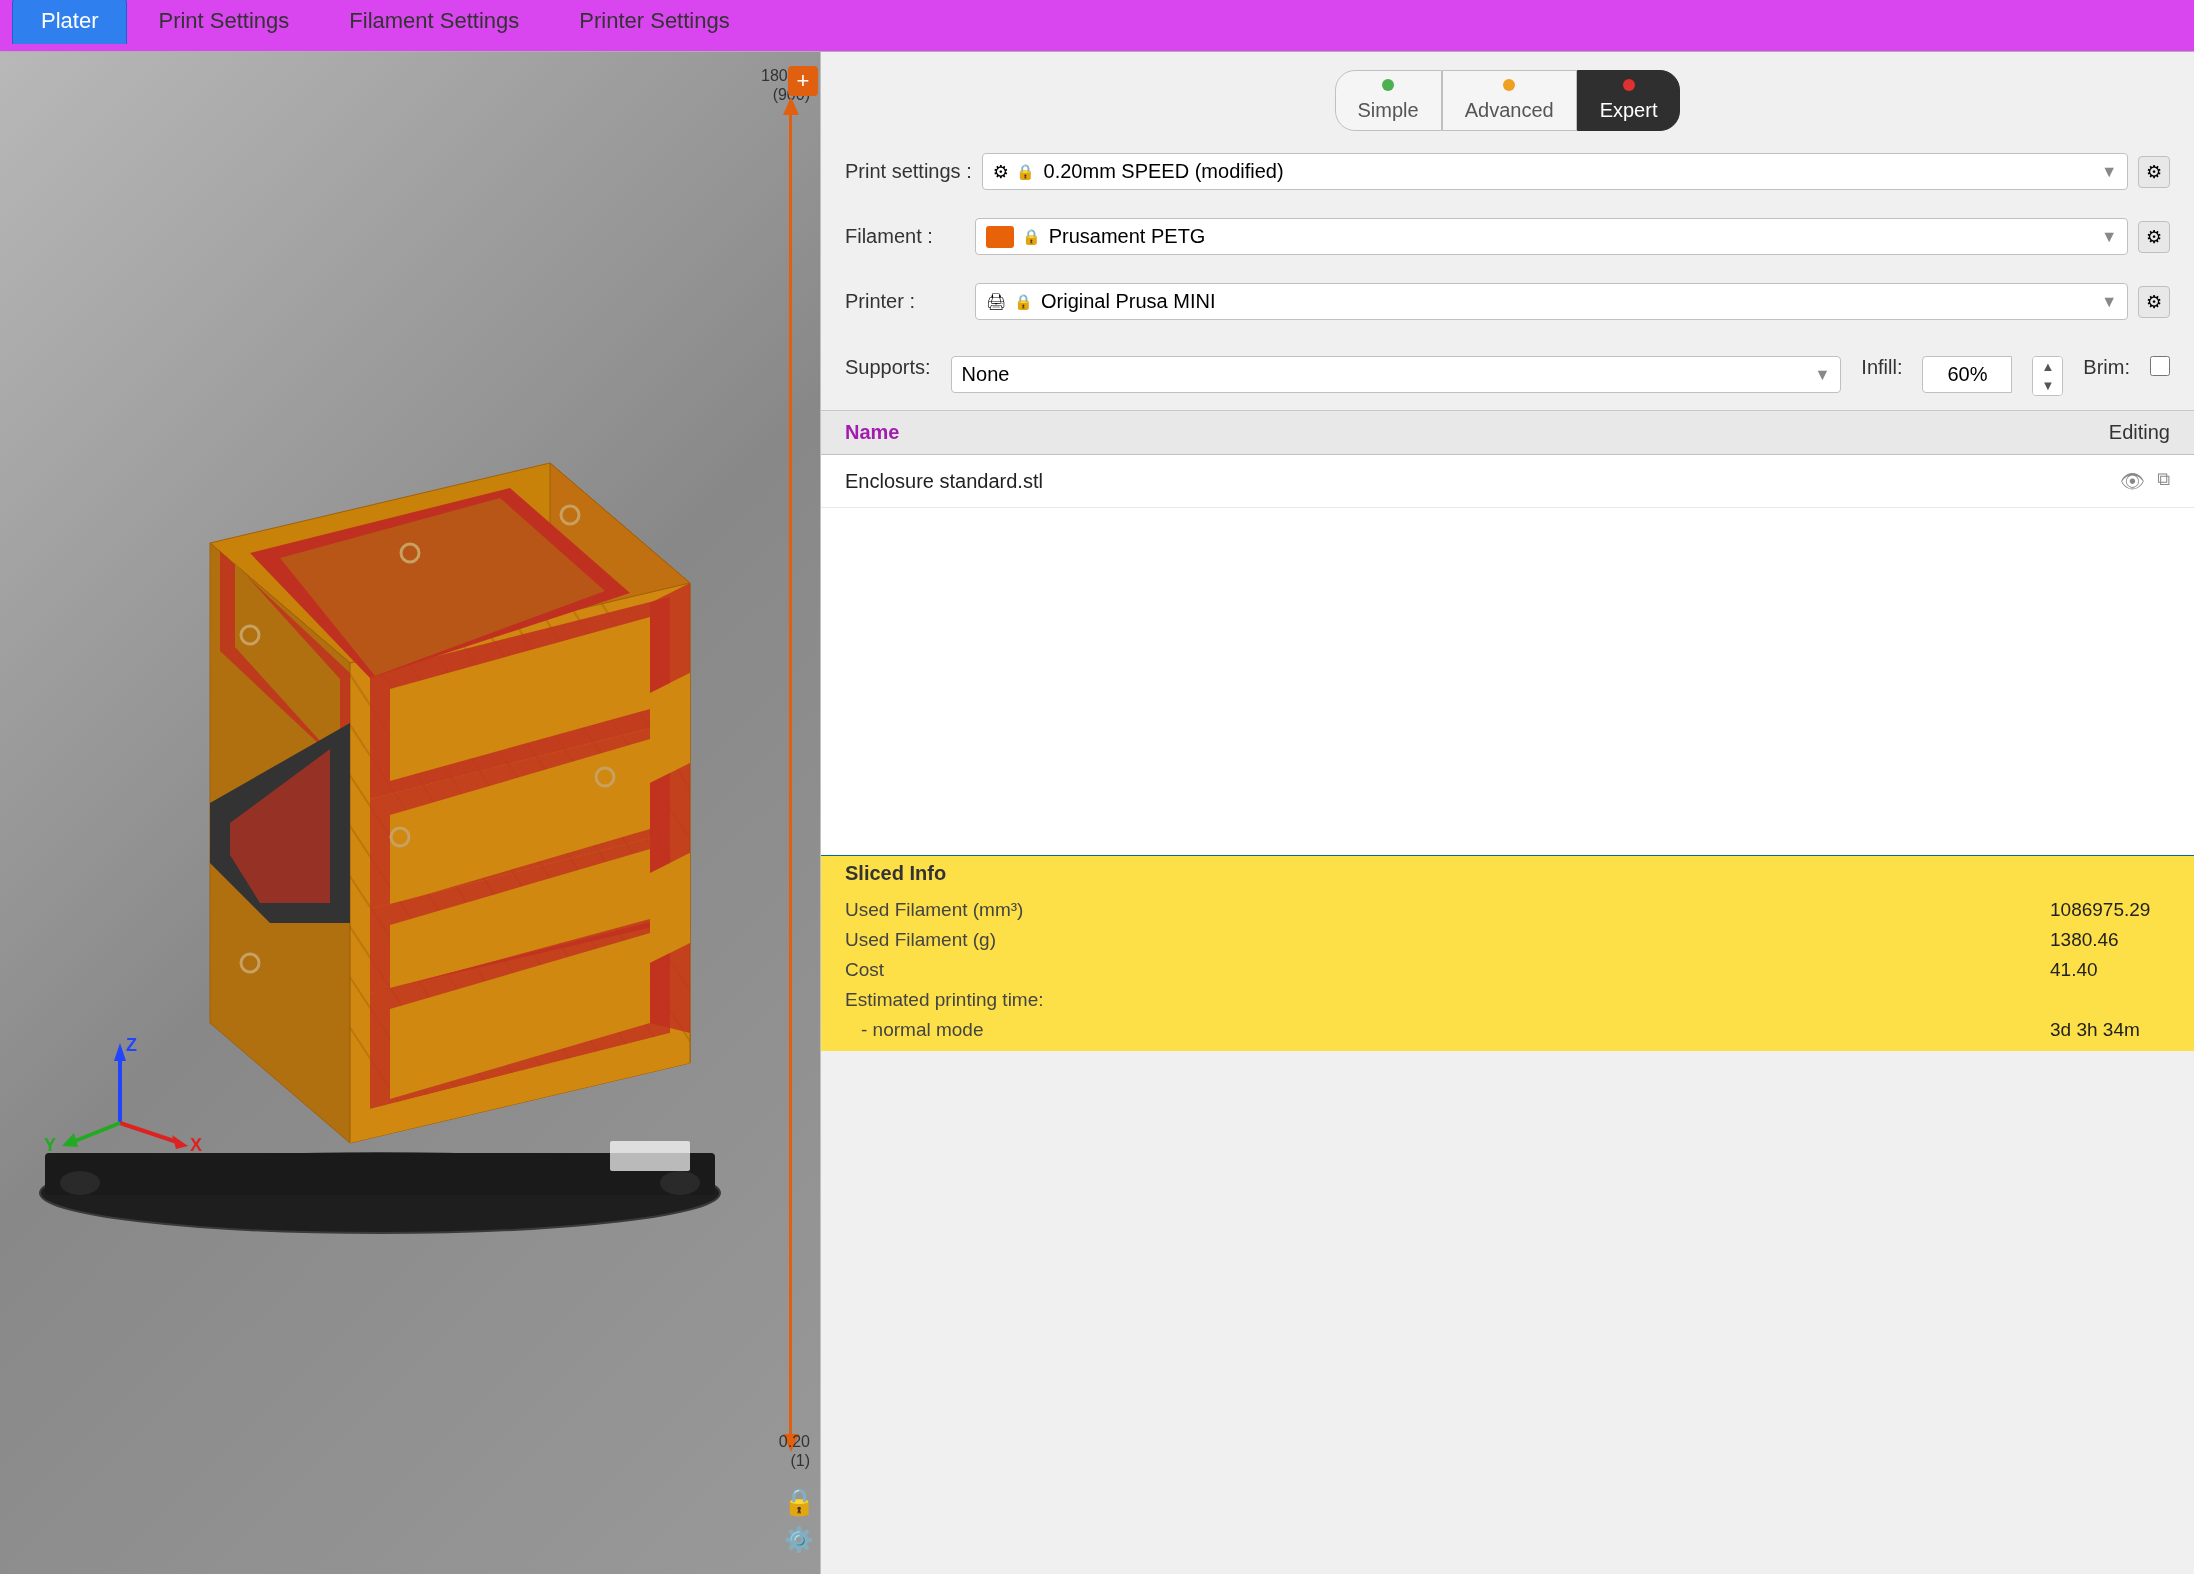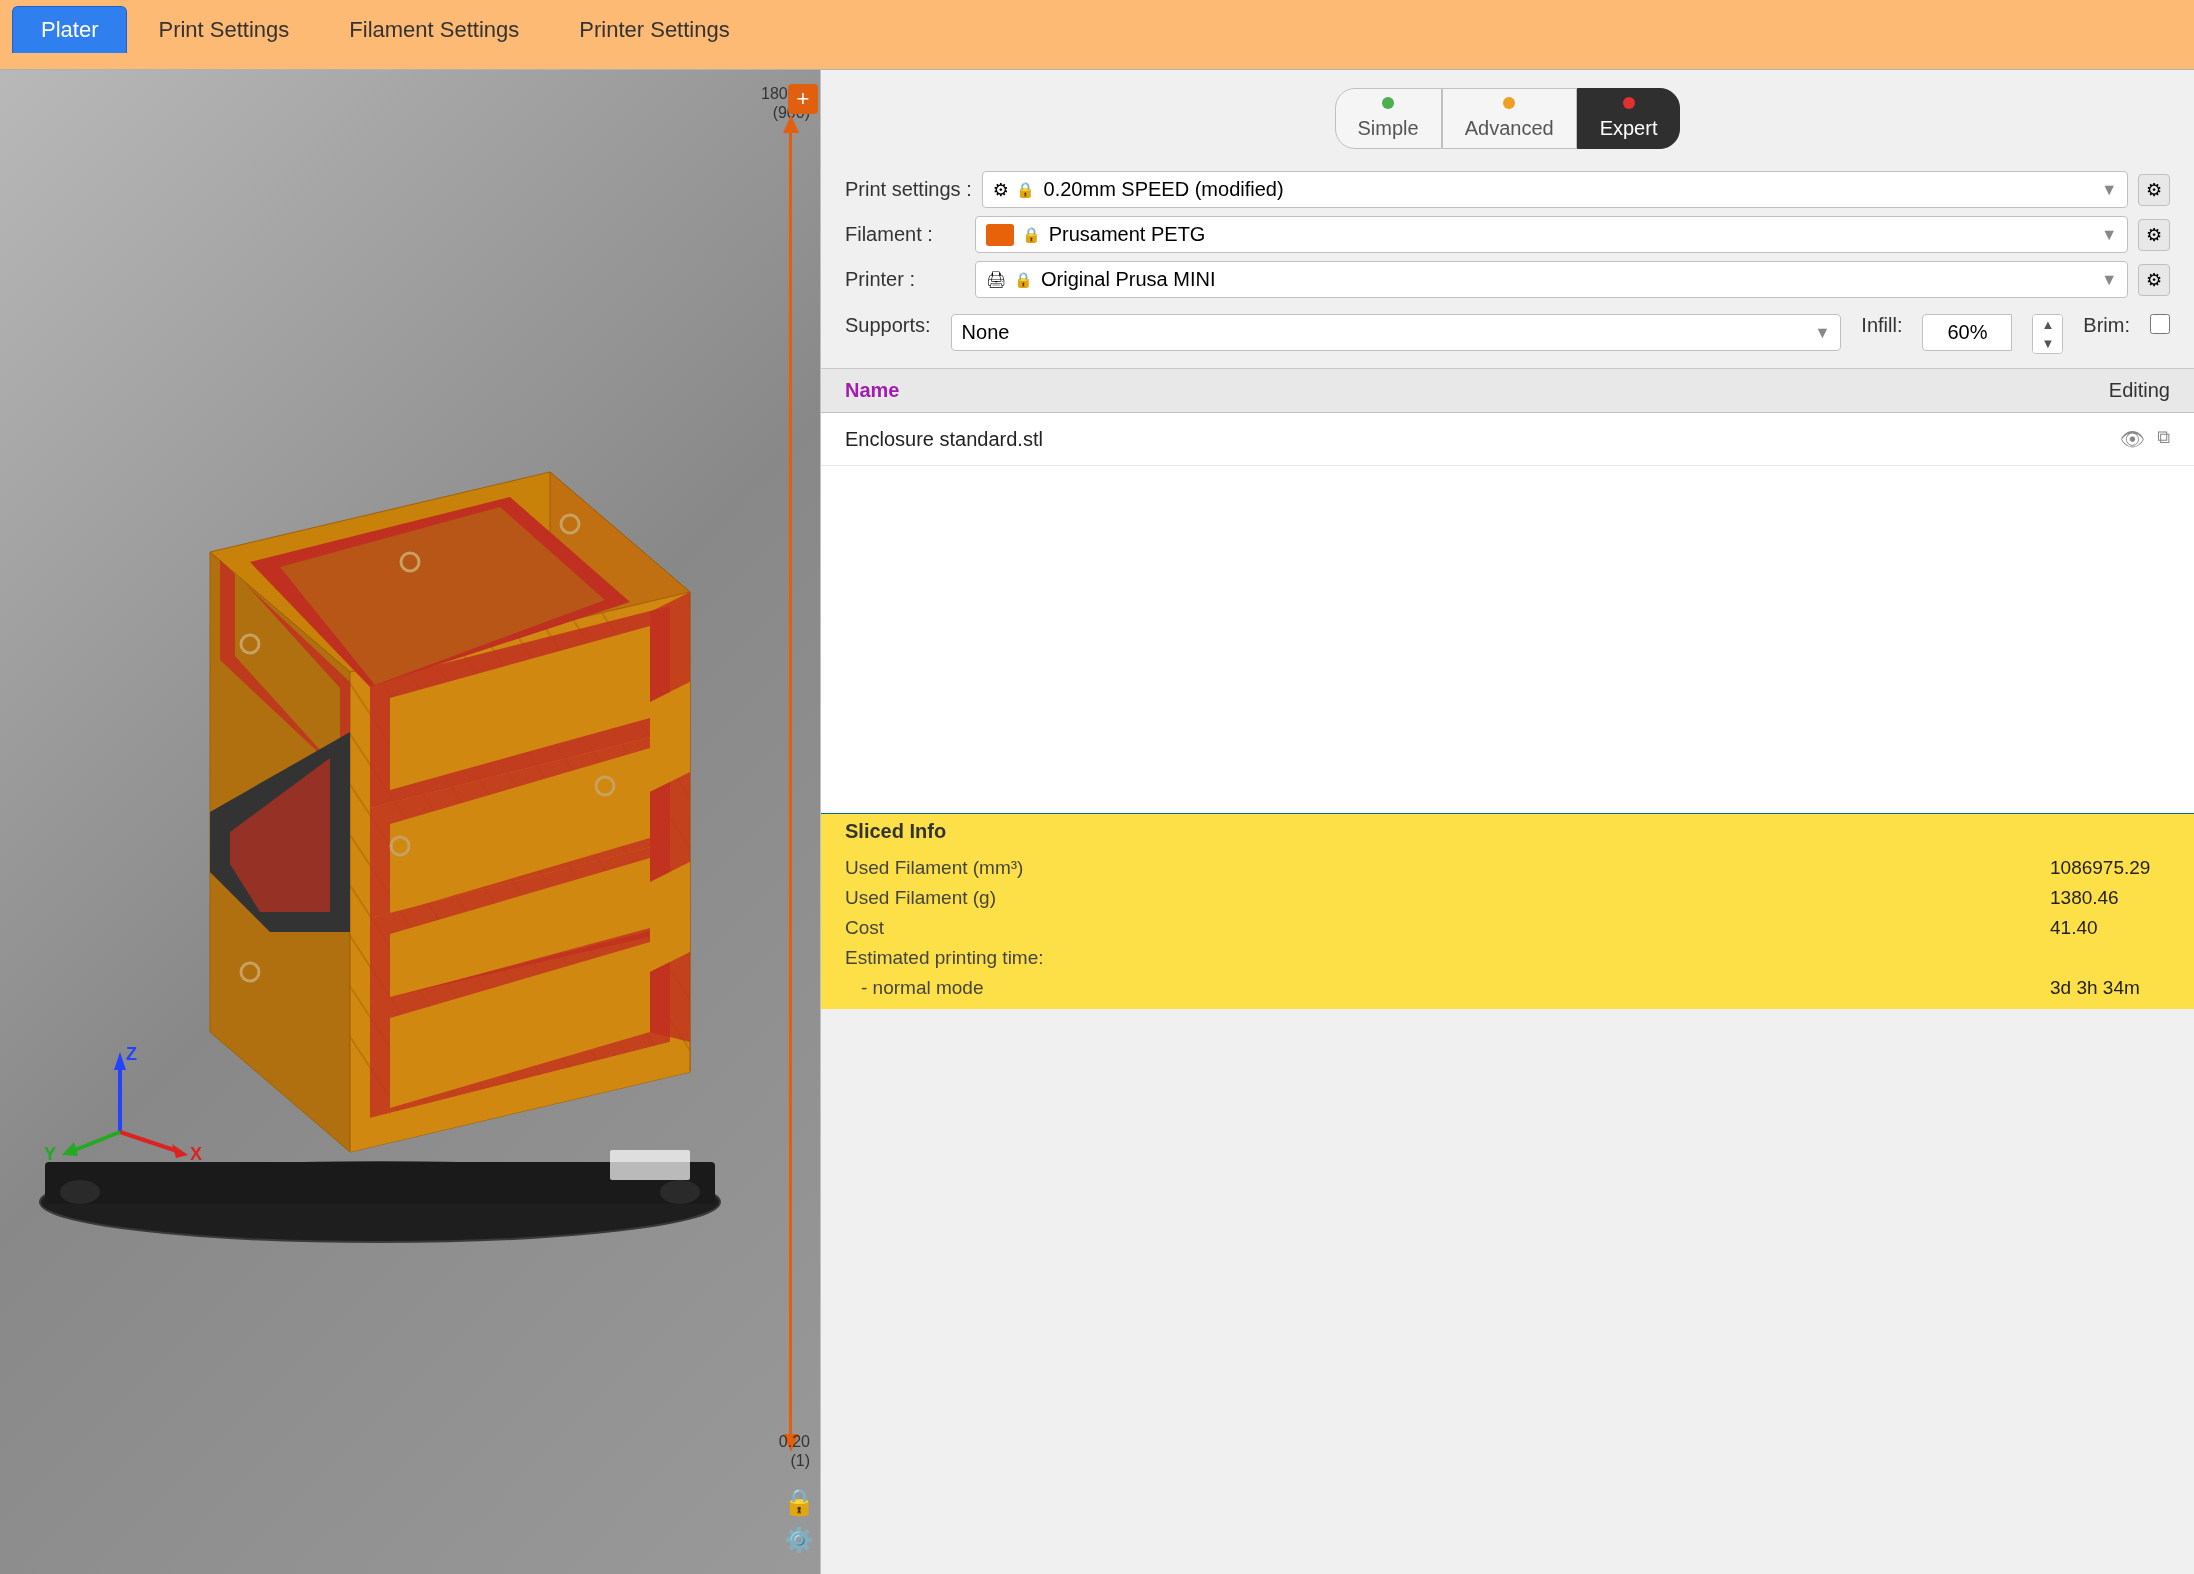--- a/index.html
+++ b/index.html
@@ -8,26 +8,26 @@
       background: #d0d0d0;
       width: 2194px;
       height: 1574px;
       overflow: hidden;
       display: flex;
       flex-direction: column;
     }
 
     
     #tab-bar {
-      background: #fdba74;
+      background: #d946ef;
       border-bottom: 1px solid #b0b0b0;
       display: flex;
       align-items: center;
       padding: 8px 12px 18px 12px;
-      height: 70px;
+      height: 52px;
       gap: 2px;
     }
     .tab {
       padding: 10px 28px;
       font-size: 22px;
       border-radius: 6px 6px 0 0;
       cursor: pointer;
       color: #333;
       border: 1px solid transparent;
       border-bottom: none;
@@ -197,21 +197,21 @@
     .dot-yellow { background: #f0a020; }
     .dot-red { background: #e03030; }
 
     
     .settings-section {
       padding: 8px 24px;
     }
     .settings-row {
       display: flex;
       align-items: center;
-      margin-bottom: 8px;
+      margin-bottom: 28px;
       gap: 10px;
     }
     .settings-label {
       font-size: 20px;
       color: #333;
       min-width: 120px;
     }
     .settings-dropdown {
       flex: 1;
       display: flex;

